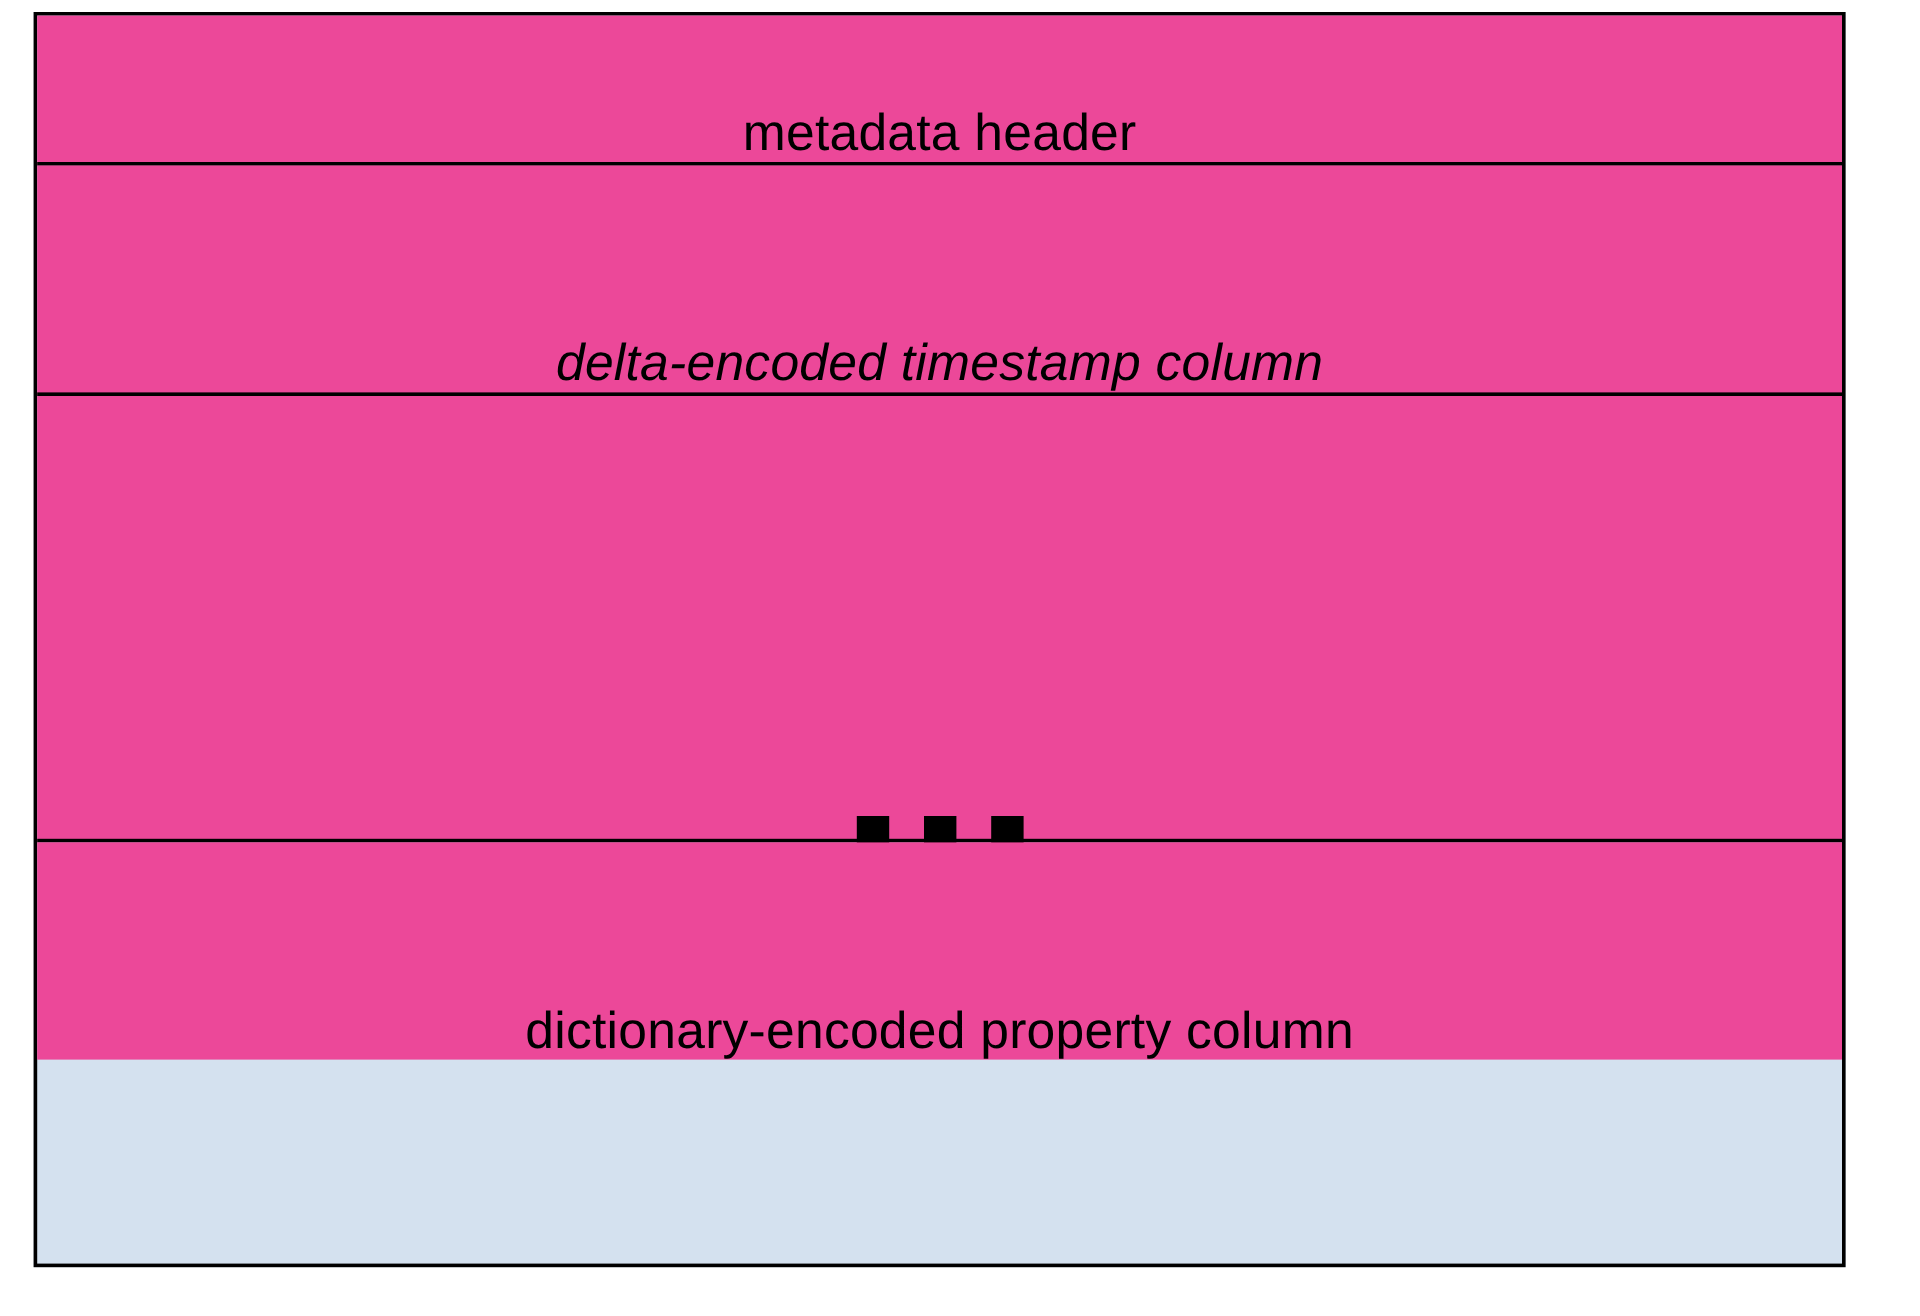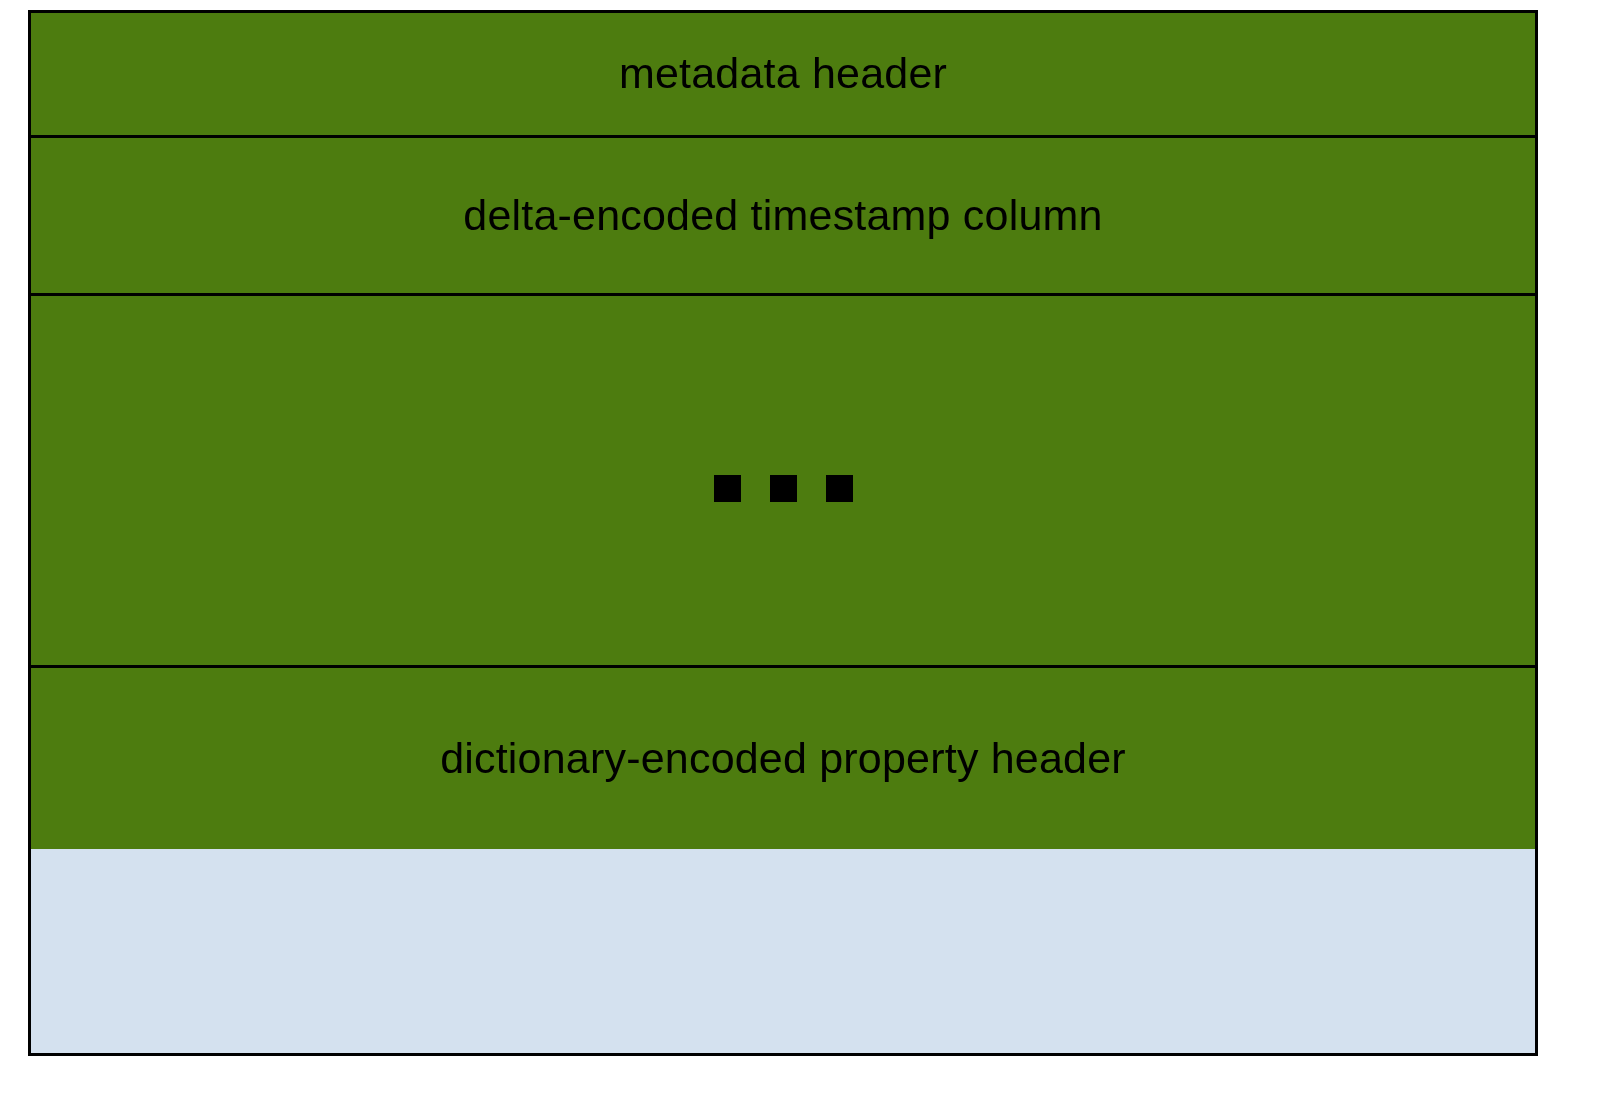--- a/index.html
+++ b/index.html
@@ -23,42 +23,42 @@
     box-sizing: border-box;
     border: 3px solid #000000;
     background: #d4e1ef;
     display: flex;
     flex-direction: column;
   }
 
   .band {
     position: relative;
     box-sizing: border-box;
-    background: #4d7c0f;
+    background: #ec4899;
     border-bottom: 3px solid #000000;
     display: flex;
-    align-items: center;
+    align-items: flex-end;
     justify-content: center;
   }
   .band:last-child {
     border-bottom: none;
   }
 
   .band-label {
     font-size: 43px;
     line-height: 1.1;
     color: #000000;
     text-align: center;
     letter-spacing: 0.2px;
     white-space: nowrap;
   }
 
   
   .band-metadata    { height: 125px; }
-  .band-timestamp   { height: 158px; }
+  .band-timestamp   { height: 192px; font-style: italic; }
   .band-userid      { height: 182px; }
   .band-ellipsis    { height: 372px; }
   .band-property    { height: 181px; }
 
   .ellipsis-dots {
     display: flex;
     align-items: center;
     gap: 29px;
     position: relative;
     top: 8px;
@@ -85,16 +85,16 @@
 
   <div class="band band-ellipsis">
     <div class="ellipsis-dots">
       <span class="dot"></span>
       <span class="dot"></span>
       <span class="dot"></span>
     </div>
   </div>
 
   <div class="band band-property">
-    <div class="band-label">dictionary-encoded property header</div>
+    <div class="band-label">dictionary-encoded property column</div>
   </div>
 
 </div>
 
 </body></html>

